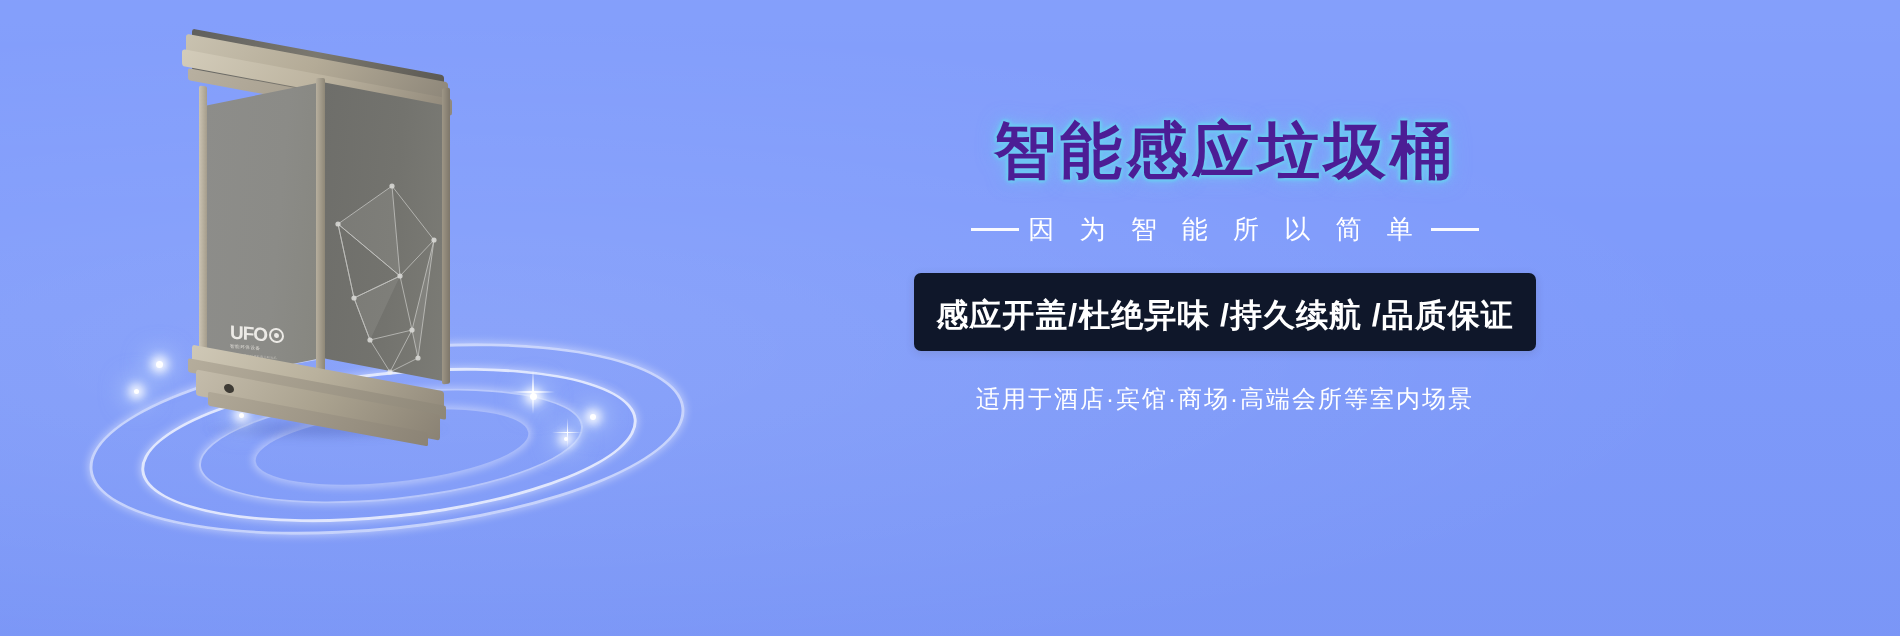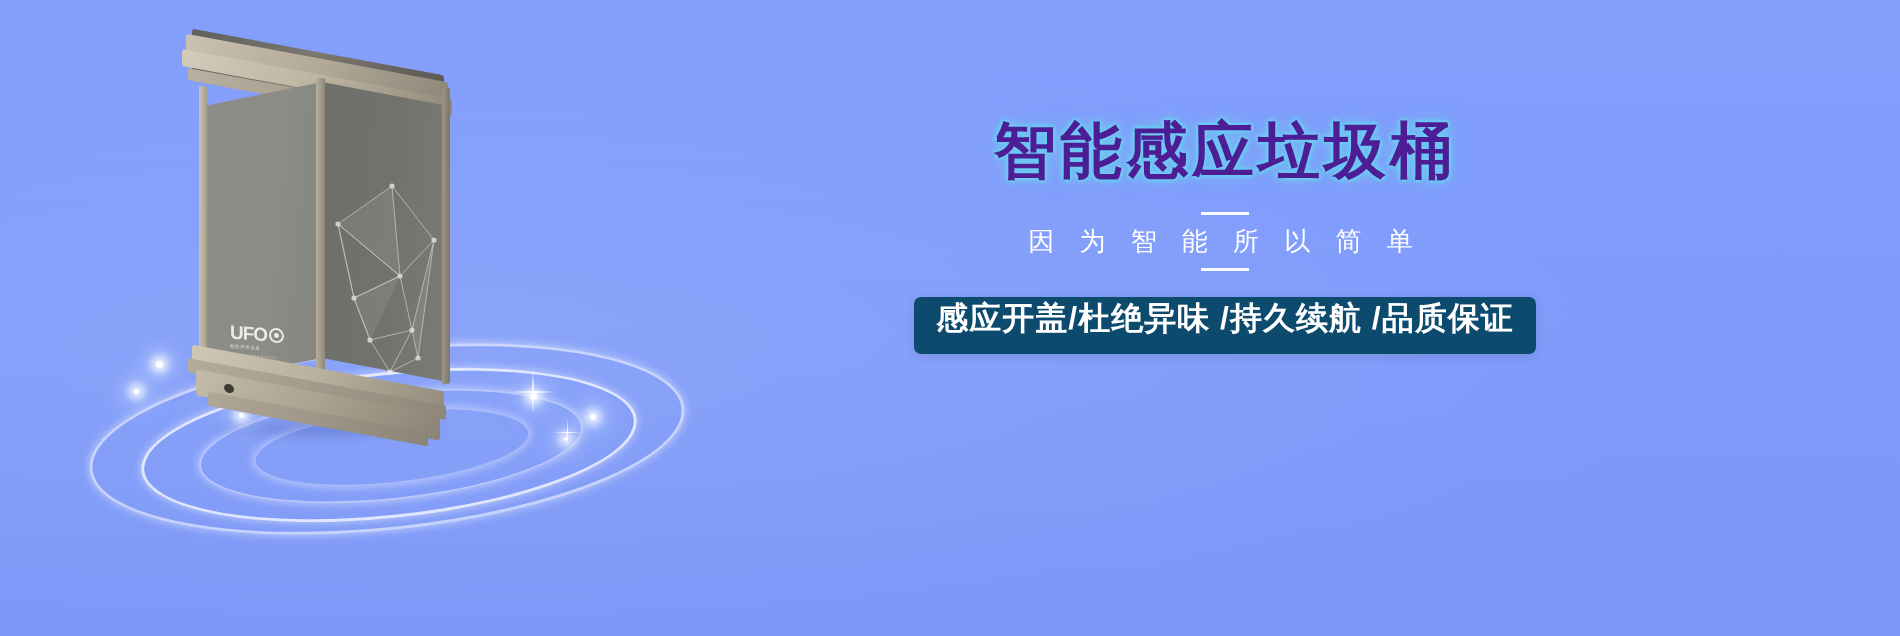--- a/index.html
+++ b/index.html
@@ -224,38 +224,37 @@
       2px 0 3px #6fc8f3, -2px 0 3px #6fc8f3,
       0 2px 3px #6fc8f3, 0 -2px 3px #6fc8f3,
       0 0 11px rgba(112,200,245,0.95),
       0 0 20px rgba(112,200,245,0.55);
   }
 
   .subline{
     display:flex;align-items:center;justify-content:center;
     gap:9px;
     margin:0 0 26px 0;
-    flex-direction:column;
   }
   .sub-rule{
     display:block;width:48px;height:3px;background:#ffffff;opacity:.95;
   }
   .sub-text{
     font-size:26px;color:#ffffff;letter-spacing:9px;white-space:nowrap;
     font-weight:400;
   }
 
   .feature-bar{
     display:inline-block;
-    background:#0c4a6e;
+    background:#0f172a;
     color:#ffffff;
     font-size:32px;
     font-weight:700;
     letter-spacing:1px;
-    padding:0 22px 13px 22px;
+    padding:21px 22px 13px 22px;
     border-radius:7px;
     white-space:nowrap;
     margin-bottom:32px;
     box-shadow:0 2px 10px rgba(60,40,20,0.12);
   }
 
   .scene-line{
     font-size:24px;
     color:#ffffff;
     letter-spacing:2px;
@@ -357,15 +356,16 @@
     <h1 class="headline">智能感应垃圾桶</h1>
 
     <div class="subline">
       <span class="sub-rule"></span>
       <span class="sub-text">因 为 智 能  所 以 简 单</span>
       <span class="sub-rule"></span>
     </div>
 
     <div class="feature-bar">感应开盖/杜绝异味 /持久续航 /品质保证</div>
 
+    <p class="scene-line">适用于酒店·宾馆·商场·高端会所等室内场景</p>
   </div>
 
 </div>
 
 </body></html>

